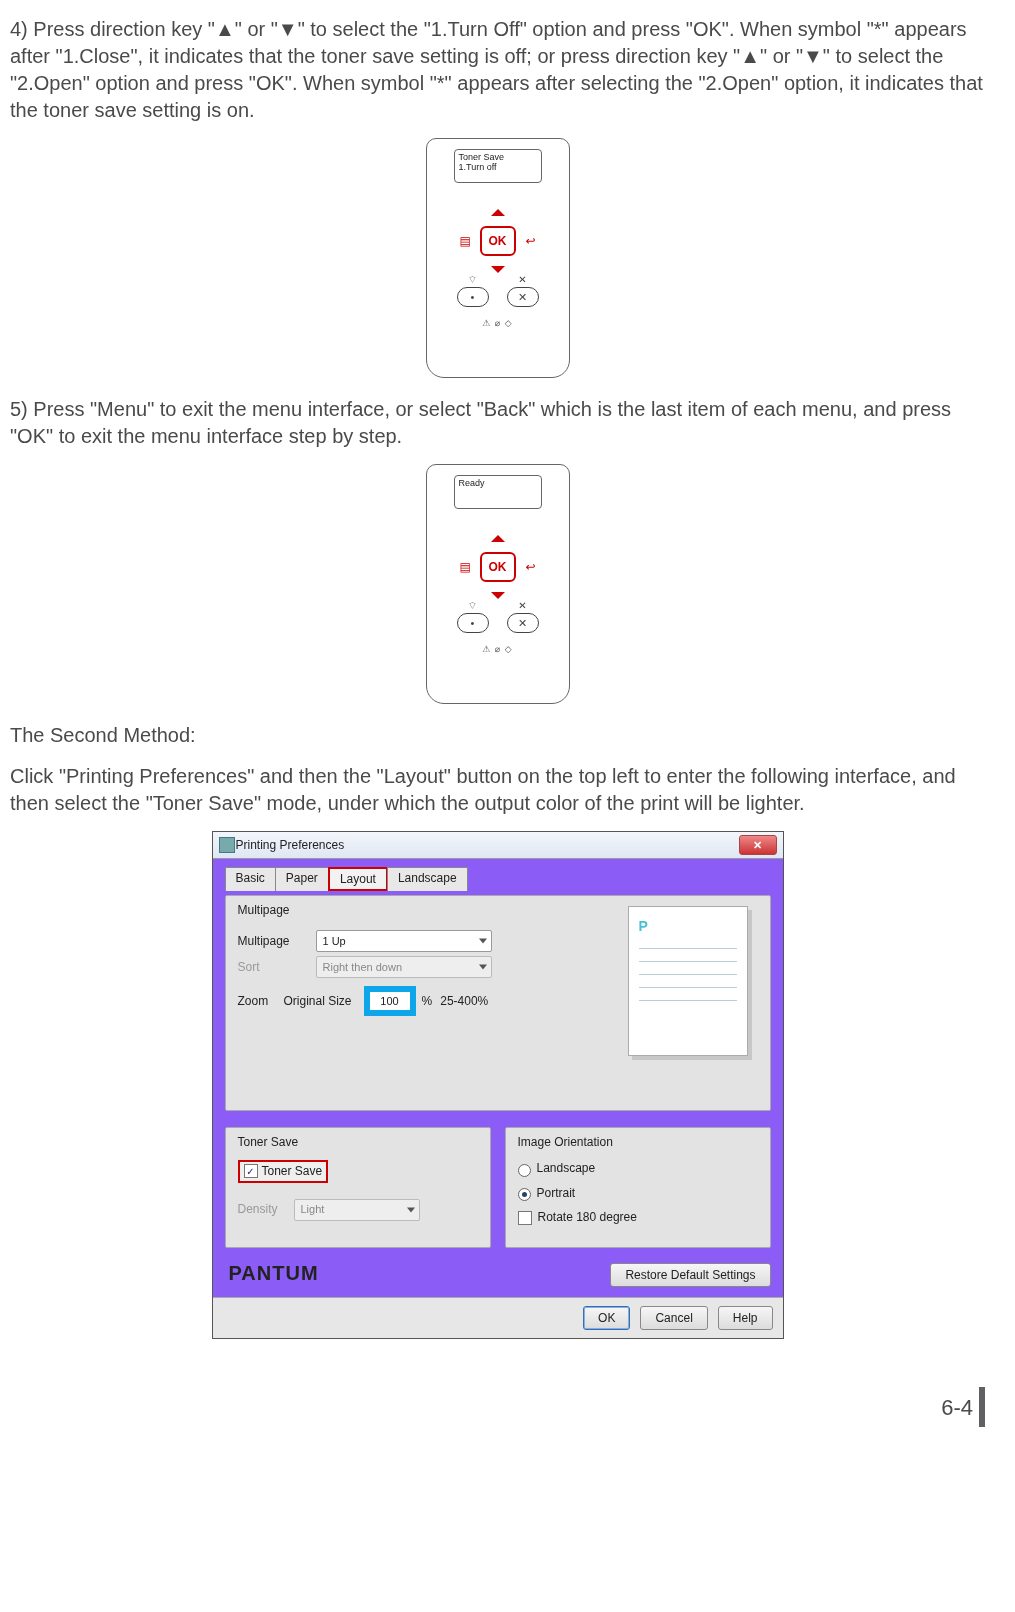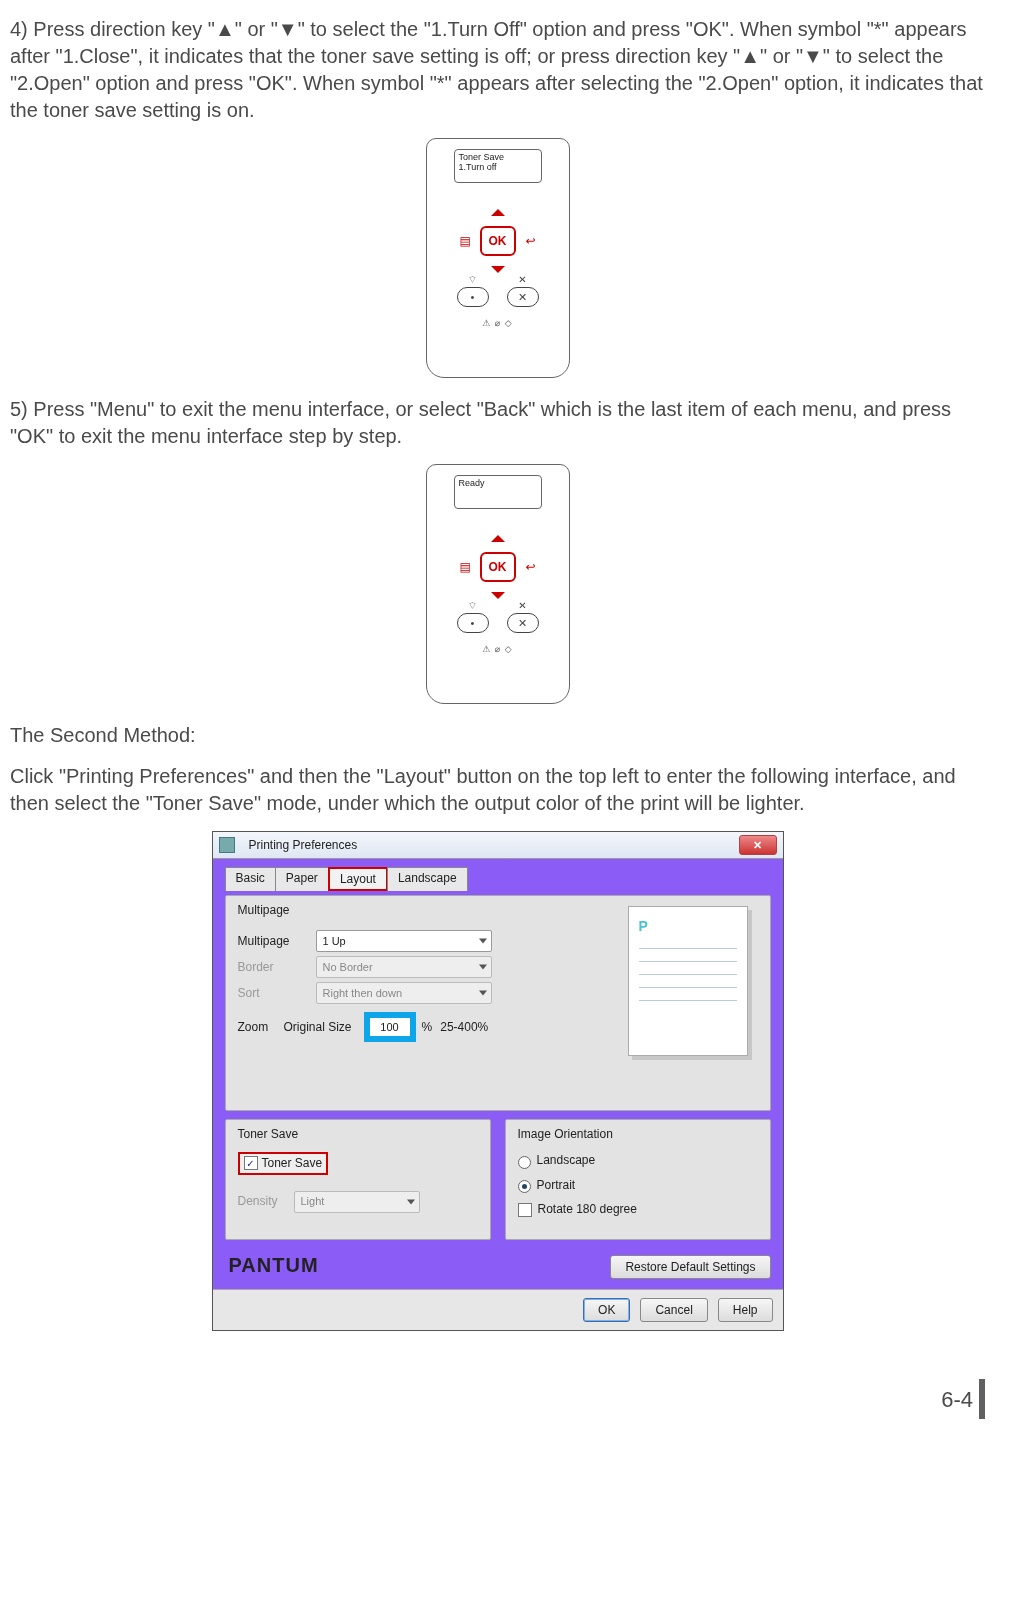--- a/index.html
+++ b/index.html
@@ -81,21 +81,21 @@
     font-size: 12px;
     color:#222;
   }
   .titlebar {
     height:26px;
     background: linear-gradient(#f3f6fb,#dfe7f3);
     border-bottom:1px solid #999;
     display:flex; align-items:center; justify-content:space-between;
     padding: 0 6px;
   }
-  .titlebar-left { display:flex; align-items:center; gap:14px; font-size:12px; color:#222;}
+  .titlebar-left { display:flex; align-items:center; gap:1px; font-size:12px; color:#222;}
   .app-icon { width:14px;height:14px;background:#7aa; border:1px solid #478; }
   .close-x {
     width:36px; height:18px;
     border:1px solid #a44;
     border-radius:3px;
     background: linear-gradient(#e88,#c33);
     color:#fff; font-size:11px; font-weight:bold;
     display:flex; align-items:center; justify-content:center;
   }
   .dlg-body {
@@ -114,21 +114,21 @@
   .tab.active {
     border:2px solid #c00;
     background:#f2f2f2;
   }
   .groupbox {
     border:1px solid #aaa;
     background:#e3e3e3;
     border-radius:2px;
     padding: 10px 12px 14px 12px;
     margin-top: 4px;
-    margin-bottom: 8px;
+    margin-bottom: 16px;
   }
   .gb-title { font-size:12px; color:#222; margin: -4px 0 10px 0; }
   .row { display:flex; align-items:center; height:26px; }
   .row .lbl { width:78px; font-size:12px; color:#222; }
   .row.disabled .lbl { color:#999; }
   .combo {
     width:150px; height:20px;
     border:1px solid #999;
     background:#fff;
     font-size:11px;
@@ -307,27 +307,20 @@
         <div class="gb-title">Multipage</div>
 
         <div class="row">
           <span class="lbl">Multipage</span>
           <div class="combo">
             <span>1 Up</span>
             <div class="caret"></div>
           </div>
         </div>
         <div class="row disabled">
-          <span class="lbl">Border</span>
-          <div class="combo disabled">
-            <span>No Border</span>
-            <div class="caret"></div>
-          </div>
-        </div>
-        <div class="row disabled">
           <span class="lbl">Sort</span>
           <div class="combo disabled">
             <span>Right then down</span>
             <div class="caret"></div>
           </div>
         </div>
         <div class="row" style="margin-top:8px;">
           <span class="lbl" style="width:46px">Zoom</span>
           <span style="font-size:12px;margin-right:6px">Original Size</span>
           <span class="zoom-input">100</span>

